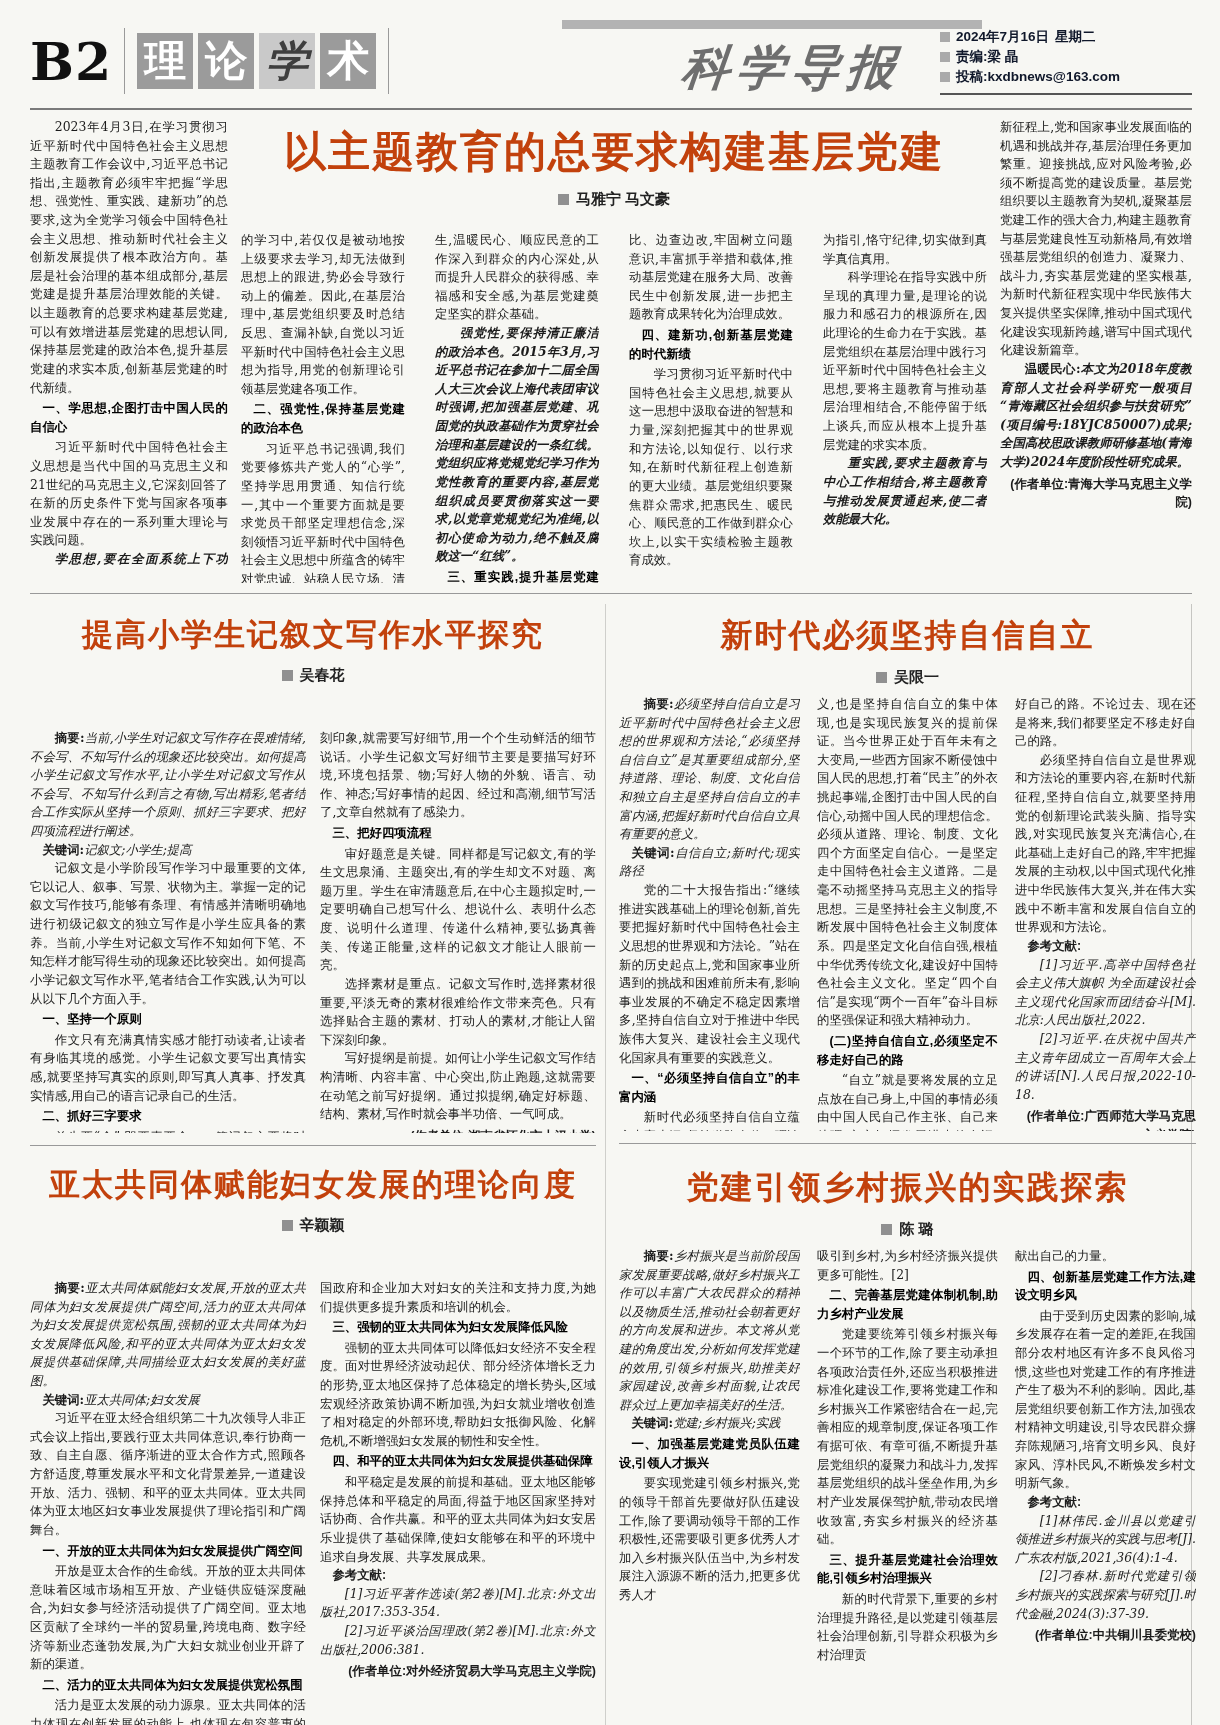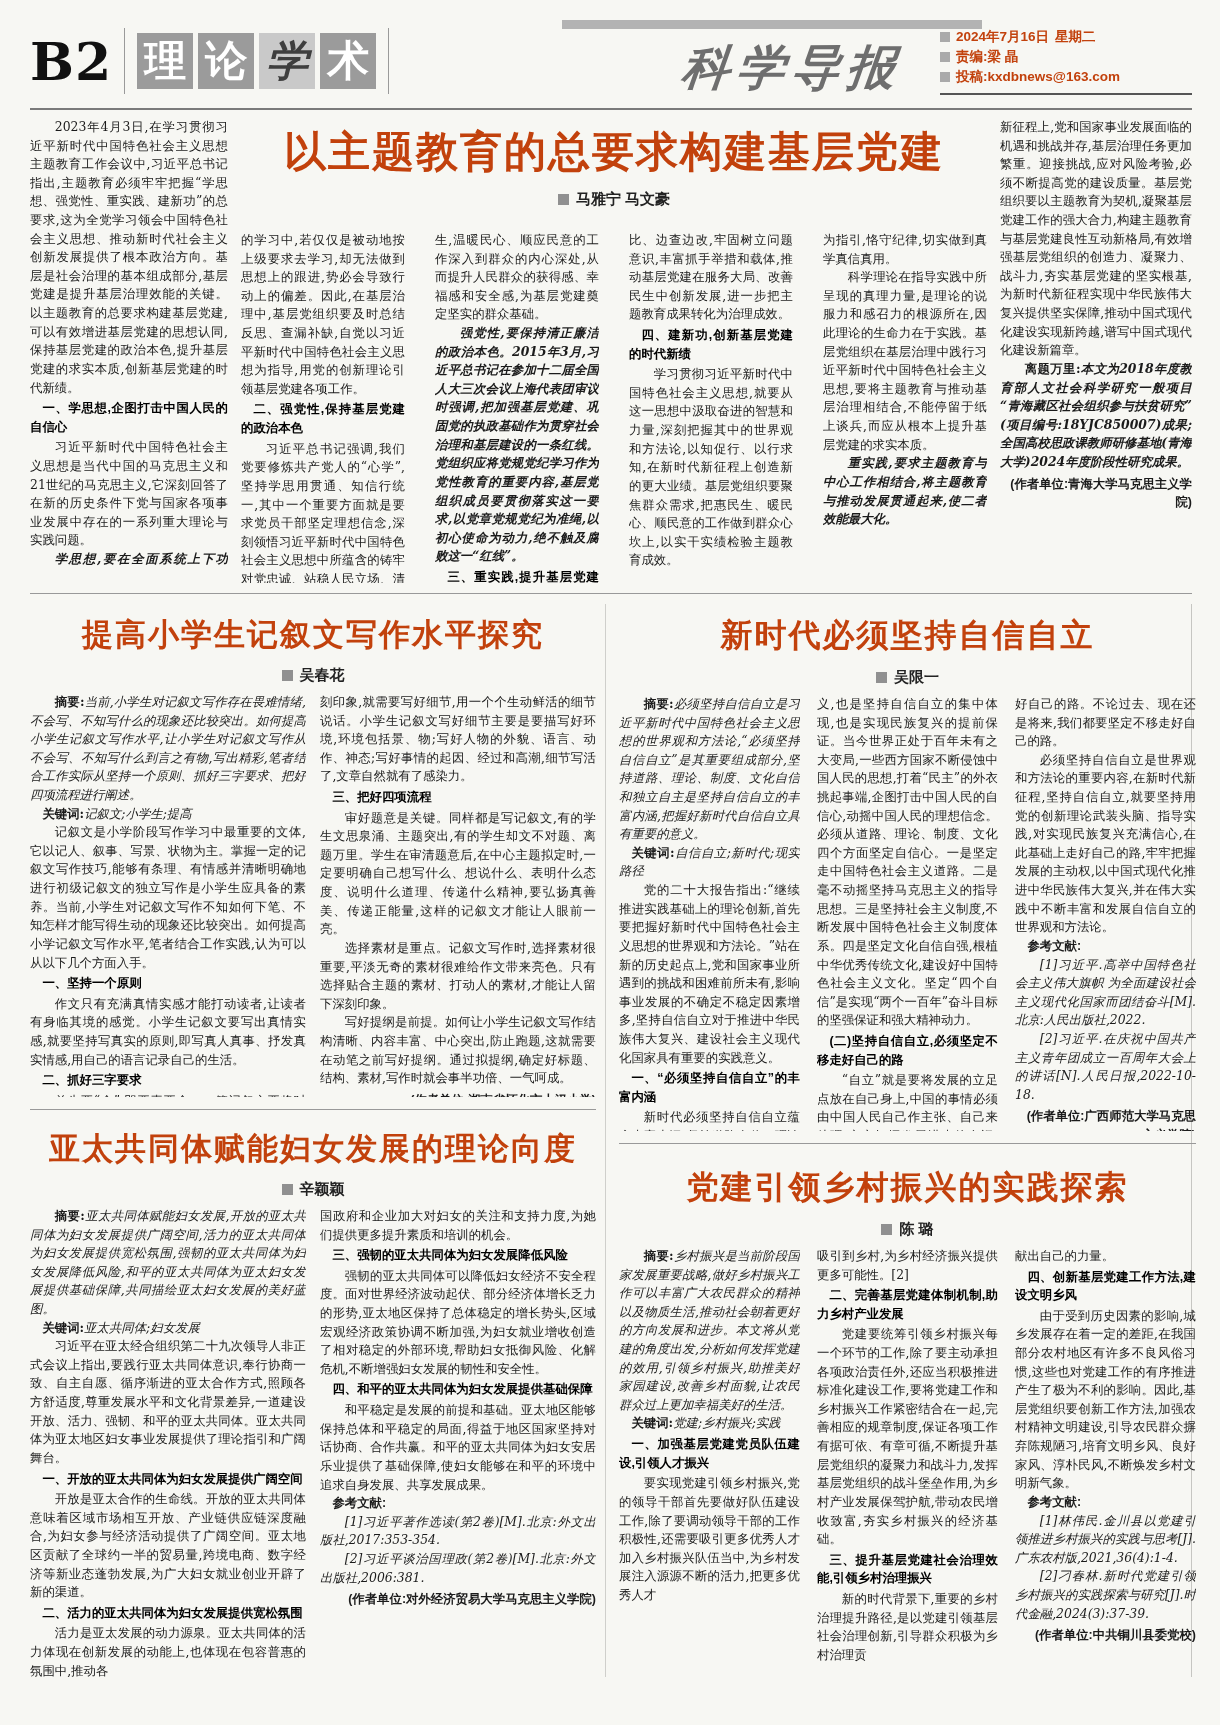--- a/index.html
+++ b/index.html
@@ -16,21 +16,21 @@
   .vsep { width:1px; height:66px; background:#9a9a9a; }
   .sboxes { display:flex; gap:5px; }
   .sbox { width:56px; height:56px; background:#9b9b9b; color:#fff; text-align:center;
           font:700 42px/56px "Liberation Sans",sans-serif; }
   .sbox.light { background:#c9c9c9; color:#3e3e3e; font-family:"DejaVu Serif",serif; font-style:italic; }
   .hspacer { flex:1; }
   .mastwrap { position:relative; padding-top:14px; margin-right:26px; }
   .mastbar { position:absolute; top:-2px; left:-120px; width:420px; height:9px; background:#b3b3b3; }
   .masthead { font-family:"DejaVu Serif",serif; font-style:italic; font-weight:700;
               font-size:48px; color:#6e6e6e; letter-spacing:7px; transform:skewX(-6deg); }
-  .pubinfo { width:252px; font-family:"Liberation Sans",sans-serif; font-size:13.5px; color:#c2410c;
+  .pubinfo { width:252px; font-family:"Liberation Sans",sans-serif; font-size:13.5px; color:#0f172a;
              border-bottom:2px solid #555; padding-bottom:6px; }
   .pubinfo .row { display:flex; align-items:center; gap:6px; line-height:20px; font-weight:700; }
   .sq { width:10px; height:10px; background:#aaa; flex:0 0 auto; }
   
   .art-title { font-family:"Liberation Sans",sans-serif; font-weight:800; text-align:center;
                color:#c2410c; letter-spacing:2px; white-space:nowrap; }
   .byline { display:flex; justify-content:center; align-items:center; gap:7px;
             font-family:"Liberation Sans",sans-serif; font-weight:700; font-size:15px; color:#222; }
   .bysq { width:11px; height:11px; background:#909090; }
   .ncol { font-size:12.4px; line-height:1.5; text-align:justify; overflow:hidden; color:#1b1b1b; }
@@ -58,21 +58,21 @@
   .content { display:flex; margin-top:10px; border-right:1px solid #c6c6c2; }
   .stack-left { width:576px; padding-right:9px; border-right:1px solid #cfcfcb; }
   .stack-right { flex:1; padding-left:13px; }
   .art2, .art3 { border-bottom:1px solid #999; }
   .art2 { padding-bottom:12px; margin-bottom:8px; }
   .art3 { padding-bottom:12px; margin-bottom:12px; }
   .art-head { padding:10px 0 8px; }
   .art2 .art-title, .art4 .art-title { font-size:31px; margin-bottom:10px; }
   .art3 .art-title, .art5 .art-title { font-size:32px; margin-bottom:10px; }
   .cols2 { display:flex; gap:14px; }
-  .cols2 .ncol { width:276px; }
+  .cols2 .ncol { width:276px;margin-top:36px; }
   .art2 .cols2 .ncol { height:404px; }
   .art4 .cols2 .ncol { height:470px; }
   .cols3 { display:flex; gap:17px; }
   .cols3 .ncol { width:181px; }
   .art3 .cols3 .ncol { height:436px; }
   .art5 .cols3 .ncol { height:428px; }
 </style>
 </head>
 <body>
 
@@ -141,21 +141,21 @@
           </div>
         <div class="ncol">
             <p class="seg seg-pc">为指引,恪守纪律,切实做到真学真信真用。</p>
             <p class="seg seg-p">科学理论在指导实践中所呈现的真理力量,是理论的说服力和感召力的根源所在,因此理论的生命力在于实践。基层党组织在基层治理中践行习近平新时代中国特色社会主义思想,要将主题教育与推动基层治理相结合,不能停留于纸上谈兵,而应从根本上提升基层党建的求实本质。</p>
             <p class="seg seg-lead">重实践,要求主题教育与中心工作相结合,将主题教育与推动发展贯通起来,使二者效能最大化。</p>
           </div>
       </div>
     </div>
     <div class="ncol a1-colF">
         <p class="seg seg-pc">新征程上,党和国家事业发展面临的机遇和挑战并存,基层治理任务更加繁重。迎接挑战,应对风险考验,必须不断提高党的建设质量。基层党组织要以主题教育为契机,凝聚基层党建工作的强大合力,构建主题教育与基层党建良性互动新格局,有效增强基层党组织的创造力、凝聚力、战斗力,夯实基层党建的坚实根基,为新时代新征程实现中华民族伟大复兴提供坚实保障,推动中国式现代化建设实现新跨越,谱写中国式现代化建设新篇章。</p>
-        <p class="seg seg-fund"><b>离题万里:</b>本文为2018年度教育部人文社会科学研究一般项目“青海藏区社会组织参与扶贫研究”(项目编号:18YJC850007)成果;全国高校思政课教师研修基地(青海大学)2024年度阶段性研究成果。</p>
+        <p class="seg seg-fund"><b>温暖民心:</b>本文为2018年度教育部人文社会科学研究一般项目“青海藏区社会组织参与扶贫研究”(项目编号:18YJC850007)成果;全国高校思政课教师研修基地(青海大学)2024年度阶段性研究成果。</p>
         <p class="seg seg-author">(作者单位:青海大学马克思主义学院)</p>
       </div>
   </div>
 
   <div class="content">
 
     <div class="stack-left">
 
       <div class="art2">
         <div class="art-head">

